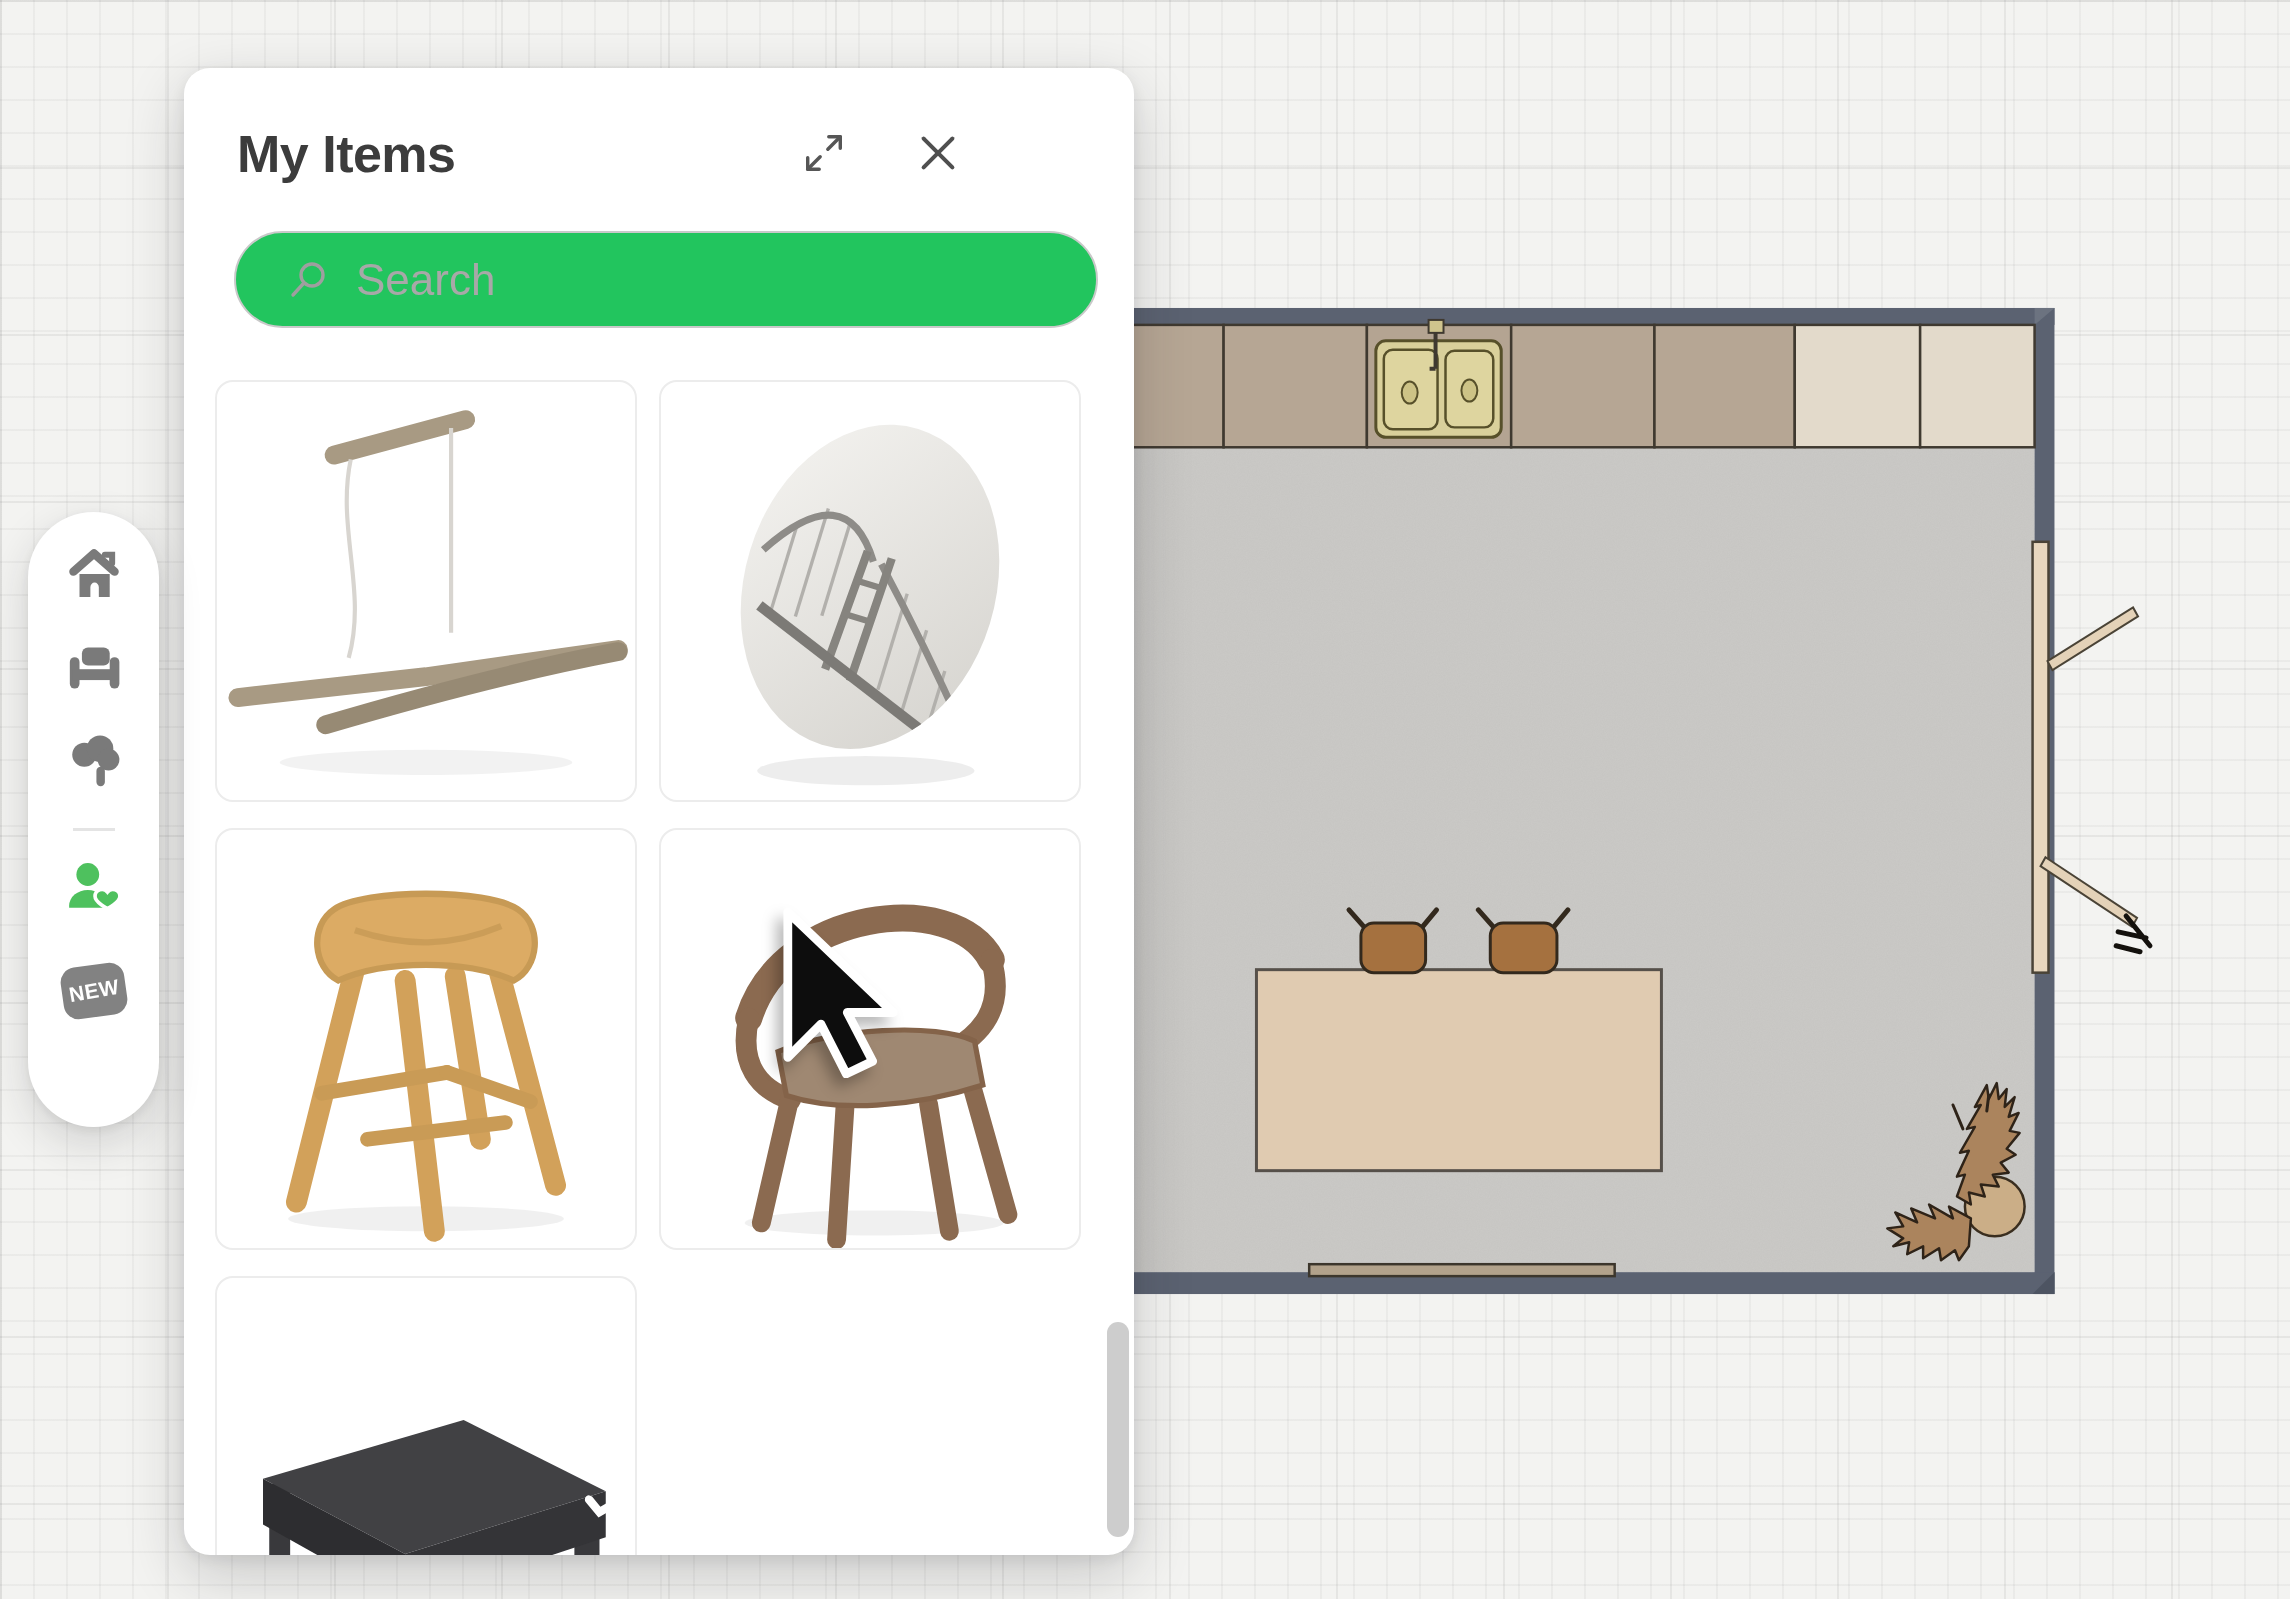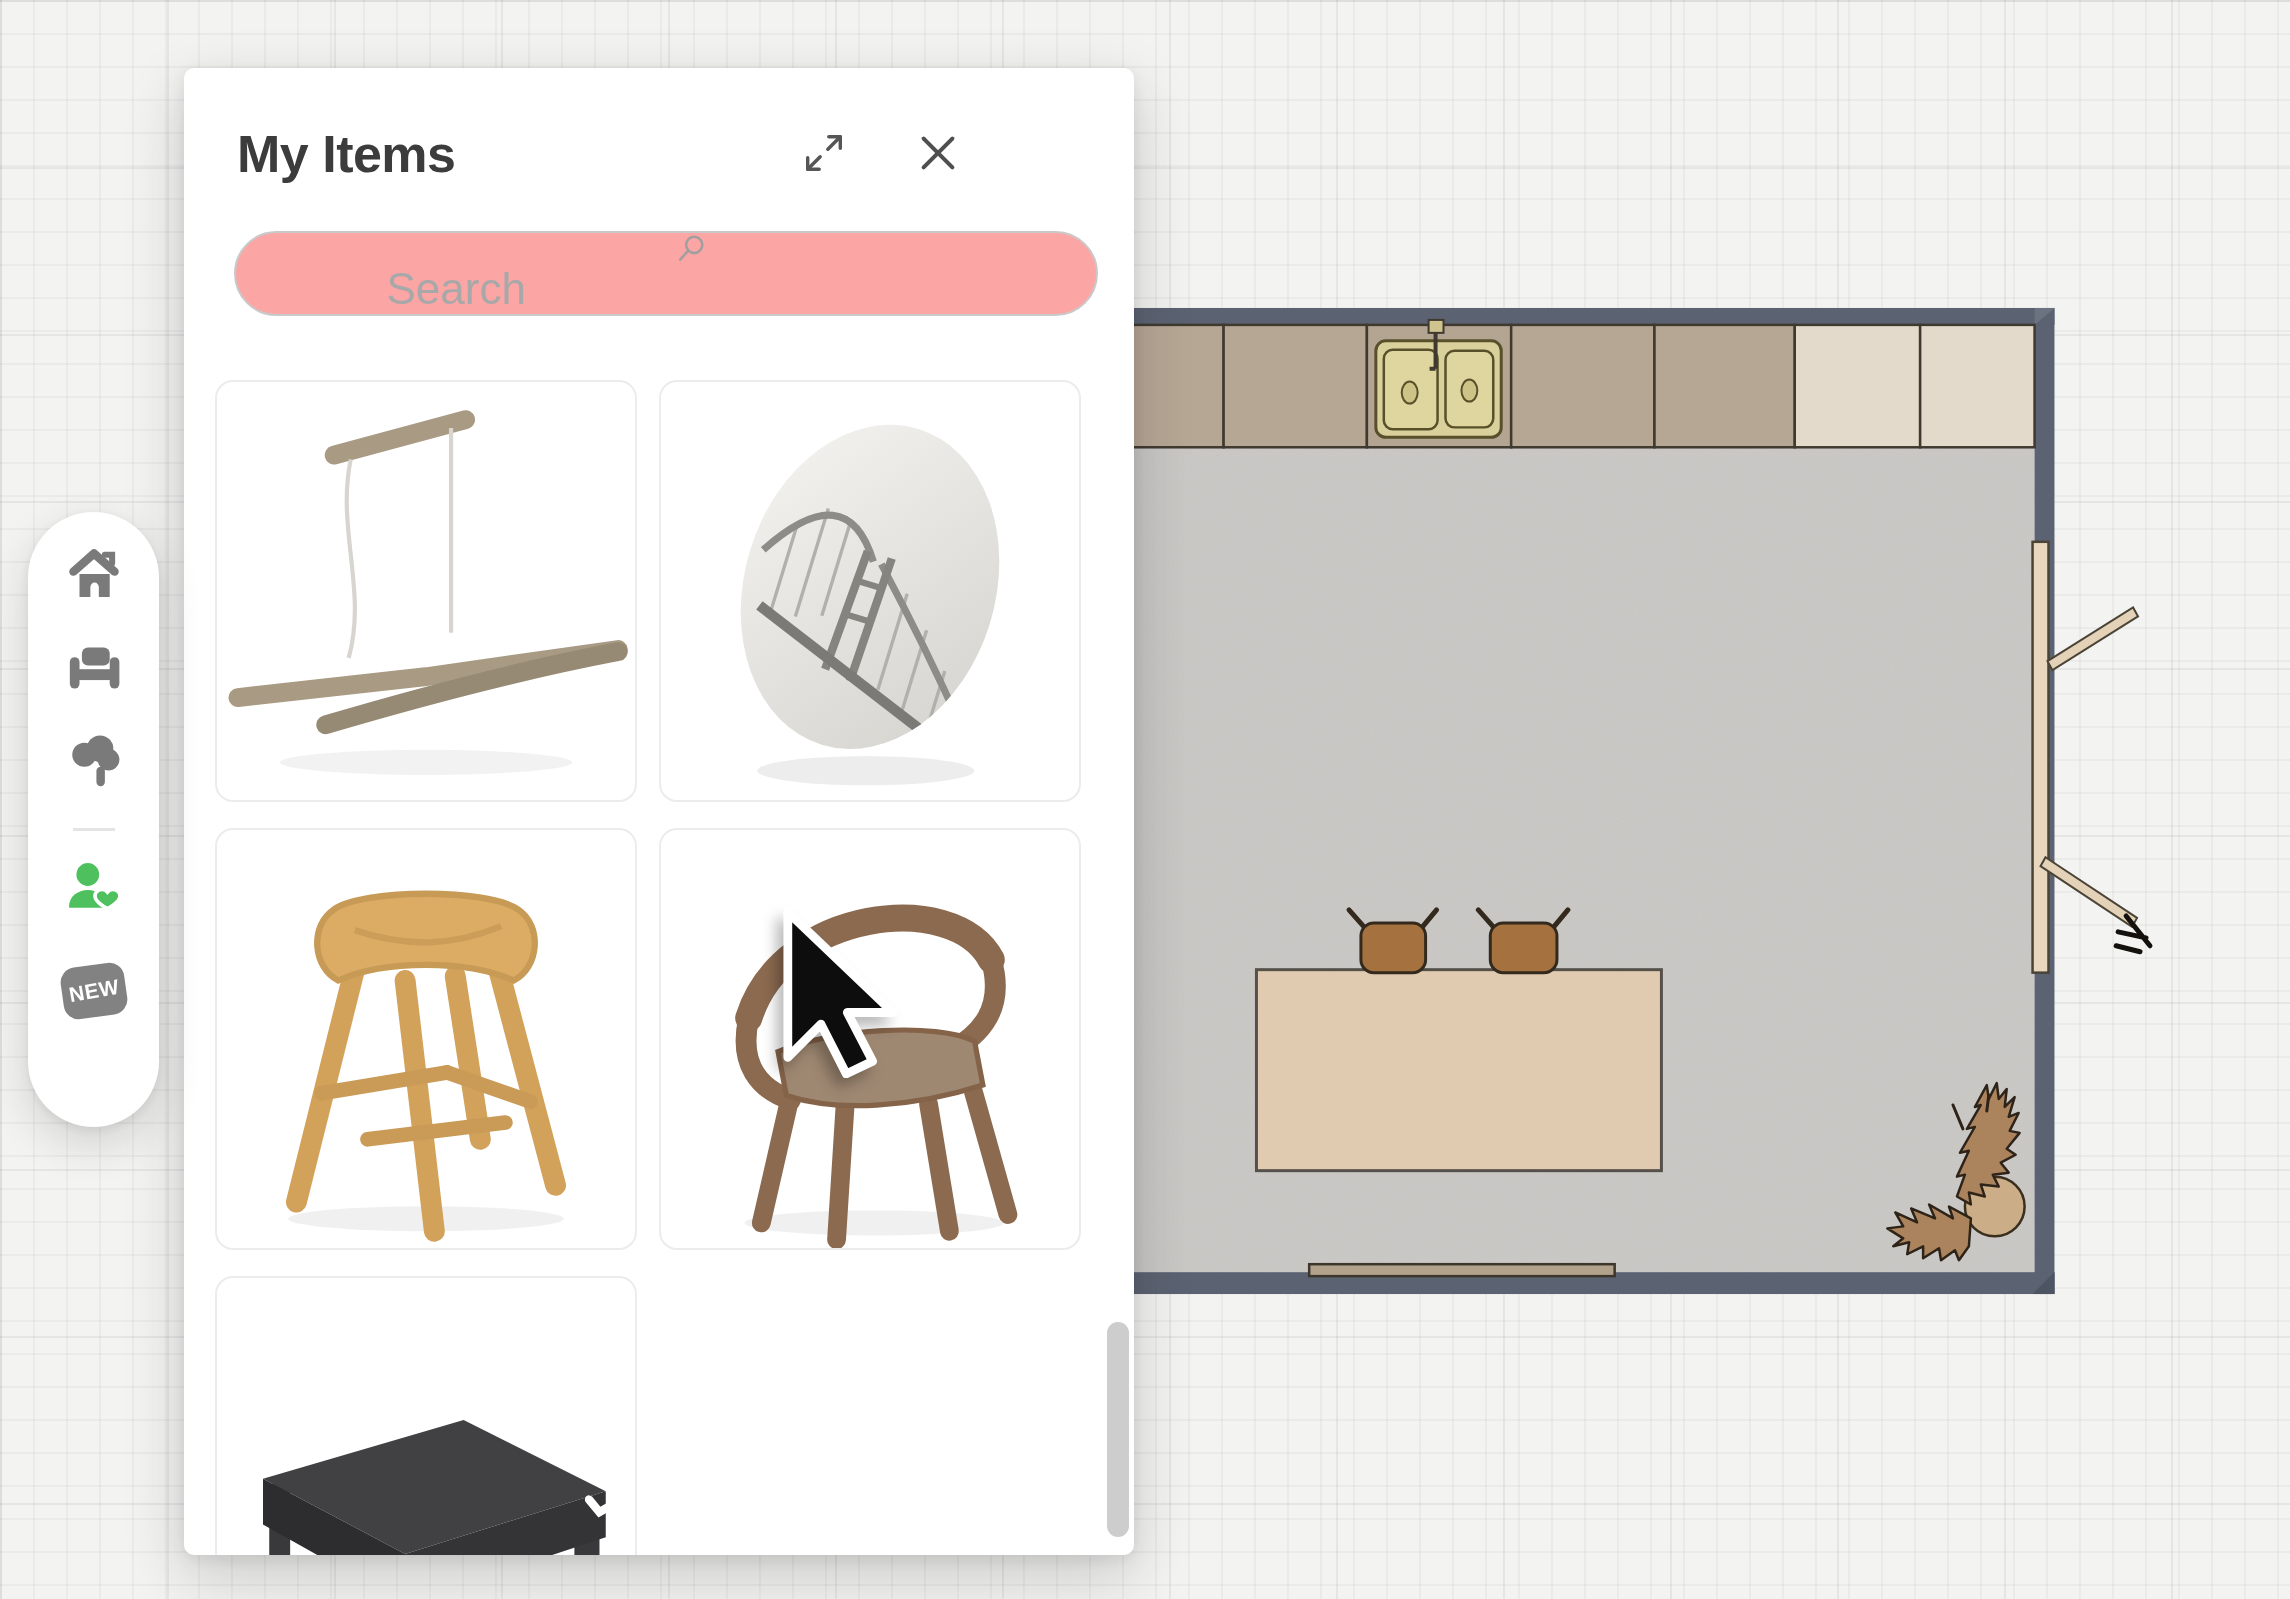--- a/index.html
+++ b/index.html
@@ -15,33 +15,33 @@
       linear-gradient(to bottom, rgba(110,110,110,0.065) 2px, transparent 2px);
     background-size: 167px 167px, 167px 167px, 33px 33px, 33px 33px;
   }
 
   
   .floorplan { position:absolute; left:1119px; top:303px; width:1055px; height:1000px; z-index:1; }
 
   
   .panel {
     position:absolute; left:184px; top:68px; width:950px; height:1487px;
-    background:#fff; border-radius:10px; z-index:5; overflow:hidden;
+    background:#fff; border-radius:26px; z-index:5; overflow:hidden;
     box-shadow: 0 20px 60px rgba(30,30,35,0.20), 0 4px 14px rgba(30,30,35,0.08);
   }
   .panel-header { position:absolute; left:53px; top:62px; right:50px; height:50px; }
   .panel-title { font-size:52px; font-weight:700; color:#3c3c3c; letter-spacing:-0.5px; line-height:48px; }
   .hdr-btn { position:absolute; top:0; width:46px; height:46px; cursor:pointer; }
   .hdr-expand { left:564px; }
   .hdr-close  { left:678px; }
 
   .search-box {
-    position:absolute; left:50px; top:163px; width:864px; height:85px;
-    border:2px solid #c9c9c9; border-radius:56px; background:#fca5a5;
-    display:flex; align-items:center; padding-left:52px;flex-direction:column;
+    position:absolute; left:50px; top:163px; width:864px; height:97px;
+    border:2px solid #c9c9c9; border-radius:56px; background:#22c55e;
+    display:flex; align-items:center; padding-left:52px;
   }
   .search-box input {
     border:none; outline:none; font-size:44px; color:#444; width:637px;
     font-family:"Liberation Sans", sans-serif; margin-left:26px; background:transparent;
   }
   .search-box input::placeholder { color:#a8a8a8; }
 
   .card {
     position:absolute; width:422px; height:422px; background:#fff;
     border:2px solid #ececec; border-radius:18px; overflow:hidden; cursor:pointer;

